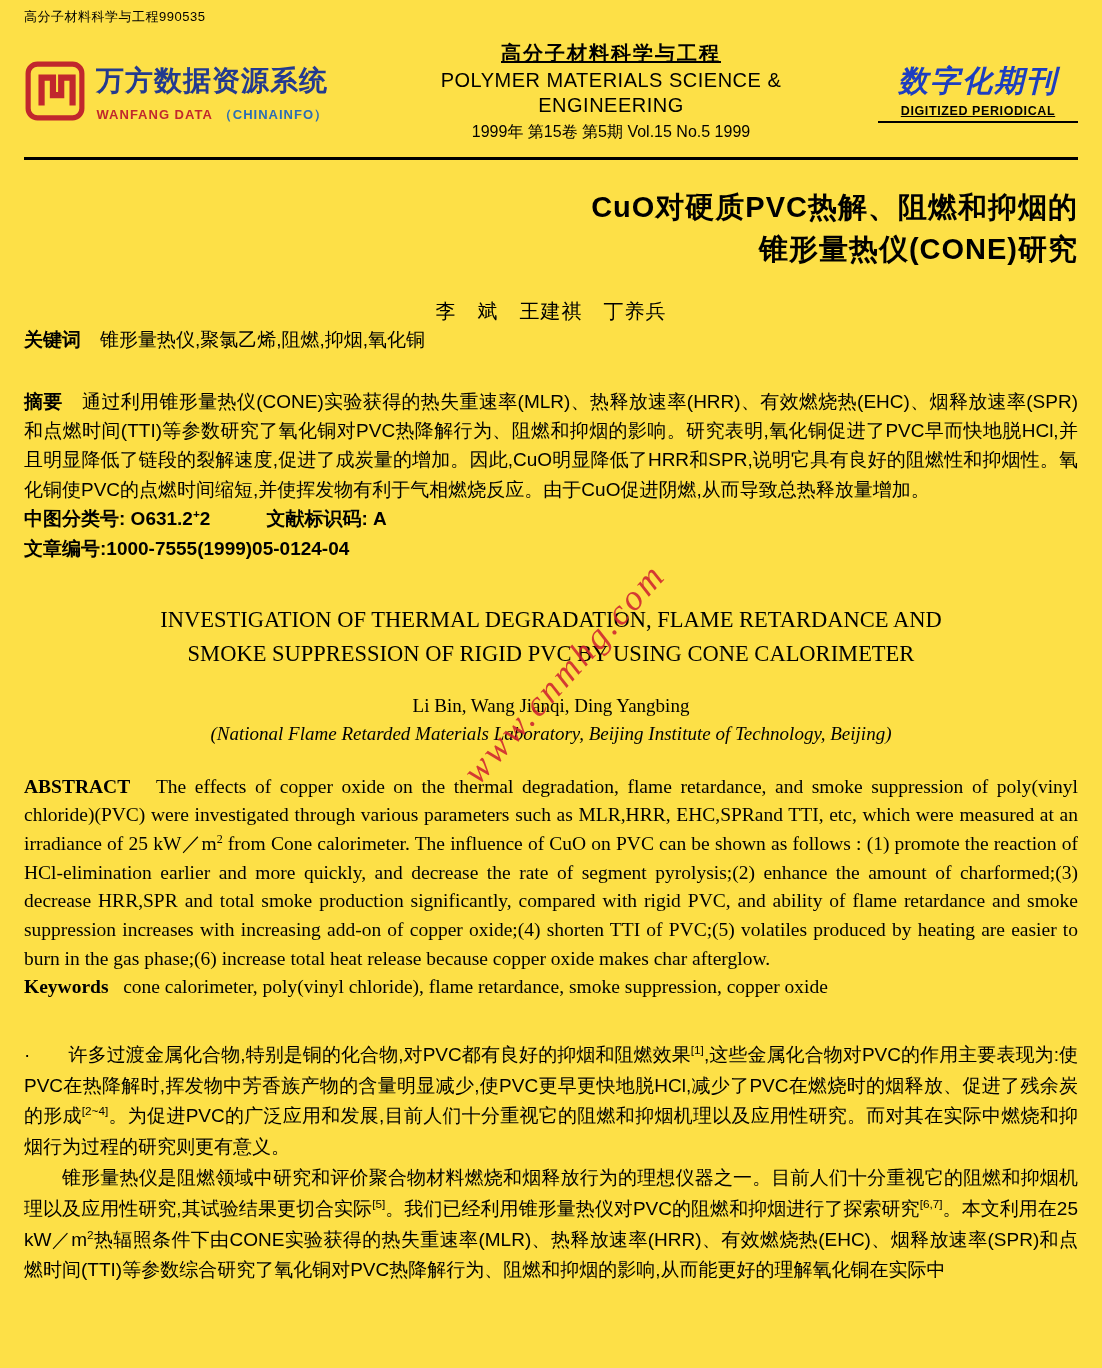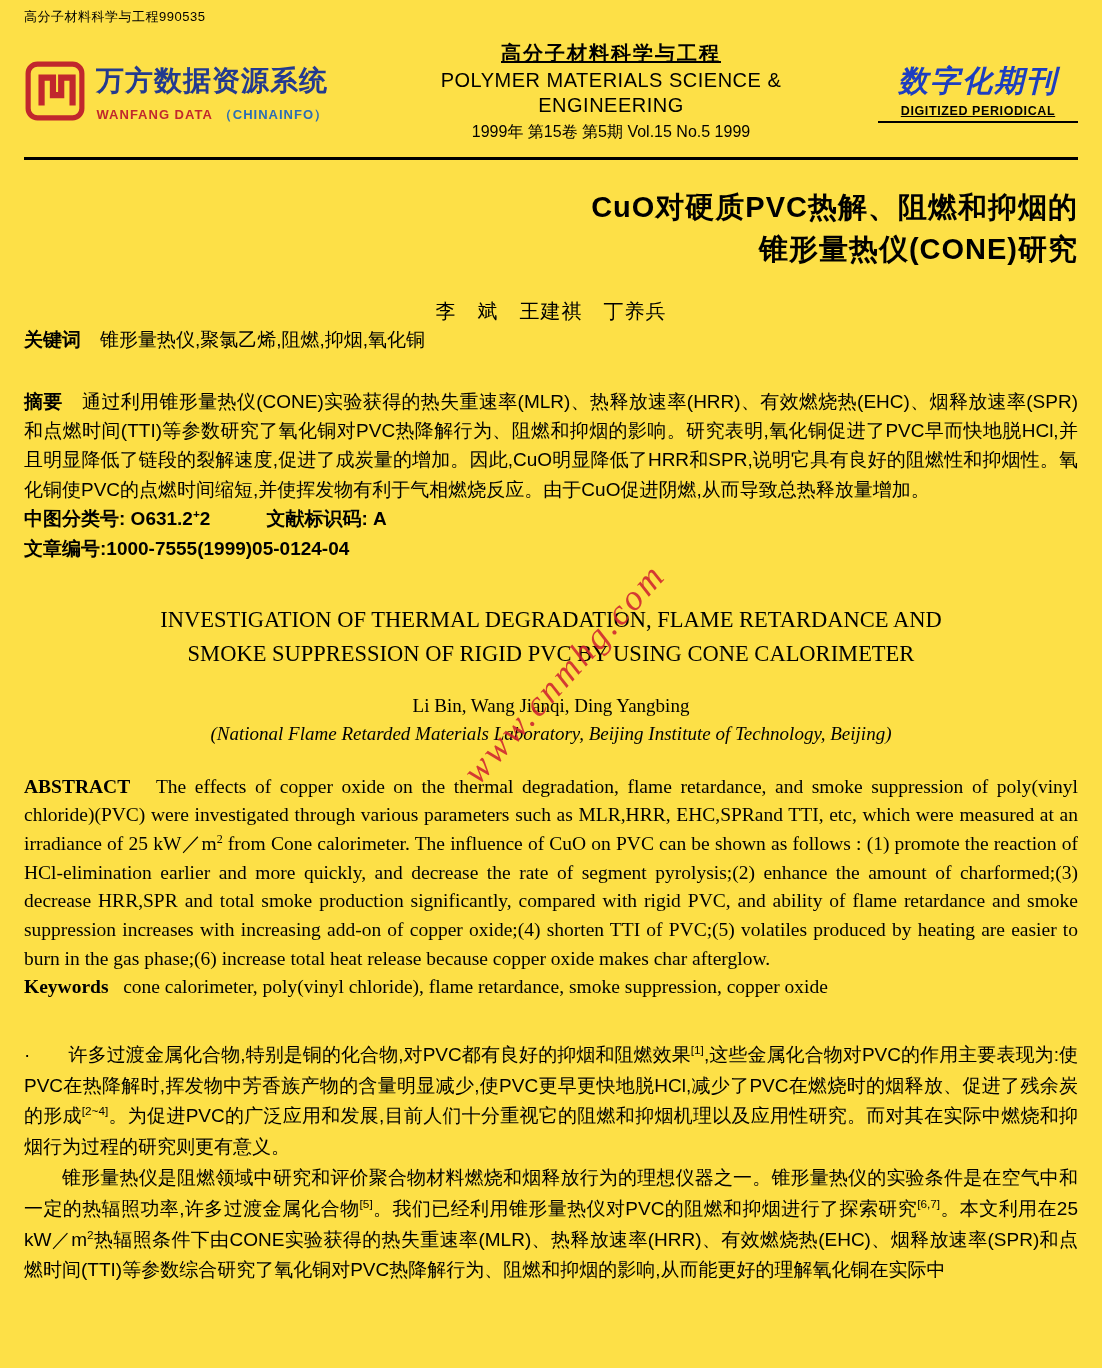--- a/index.html
+++ b/index.html
@@ -124,18 +124,18 @@
   <p class="abstract-en en" style="margin:28px 0 0 0;">
     <span class="lbl">ABSTRACT</span>&nbsp;&nbsp;&nbsp;<span><span>The effects of copper oxide on the thermal degradation, flame retardance, and smoke suppression of poly(vinyl chloride)(PVC) were investigated through various parameters such as MLR,HRR, EHC,SPRand TTI, etc, which were measured at an irradiance of 25 kW／m</span><sup>2</sup><span> from Cone calorimeter. The influence of CuO on PVC can be shown as follows : (1) promote the reaction of HCl-elimination earlier and more quickly, and decrease the rate of segment pyrolysis;(2) enhance the amount of charformed;(3) decrease HRR,SPR and total smoke production significantly, compared with rigid PVC, and ability of flame retardance and smoke suppression increases with increasing add-on of copper oxide;(4) shorten TTI of PVC;(5) volatiles produced by heating are easier to burn in the gas phase;(6) increase total heat release because copper oxide makes char afterglow.</span></span>
   </p>
 
   <p class="kw-en en" style="margin:0;">
     <span class="lbl">Keywords</span>&nbsp;&nbsp;&nbsp;<span>cone calorimeter, poly(vinyl chloride), flame retardance, smoke suppression, copper oxide</span>
   </p>
 
   <div class="body-cn">
     <p class="para-cn" style="margin:0;"><span>·　　许多过渡金属化合物,特别是铜的化合物,对PVC都有良好的抑烟和阻燃效果</span><sup>[1]</sup><span>,这些金属化合物对PVC的作用主要表现为:使PVC在热降解时,挥发物中芳香族产物的含量明显减少,使PVC更早更快地脱HCl,减少了PVC在燃烧时的烟释放、促进了残余炭的形成</span><sup>[2~4]</sup><span>。为促进PVC的广泛应用和发展,目前人们十分重视它的阻燃和抑烟机理以及应用性研究。而对其在实际中燃烧和抑烟行为过程的研究则更有意义。</span></p>
-    <p class="para-cn para-indent" style="margin:0;"><span>锥形量热仪是阻燃领域中研究和评价聚合物材料燃烧和烟释放行为的理想仪器之一。锥形量热仪的实验条件是在空气中和一定的热辐照功率,许多过渡金属化合物</span><sup>[5]</sup><span>。我们已经利用锥形量热仪对PVC的阻燃和抑烟进行了探索研究</span><sup>[6,7]</sup><span>。本文利用在25 kW／m</span><sup>2</sup><span>热辐照条件下由CONE实验获得的热失重速率(MLR)、热释放速率(HRR)、有效燃烧热(EHC)、烟释放速率(SPR)和点燃时间(TTI)等参数综合研究了氧化铜对PVC热降解行为、阻燃和抑烟的影响,从而能更好的理解氧化铜在实际中</span></p>
+    <p class="para-cn para-indent" style="margin:0;"><span>锥形量热仪是阻燃领域中研究和评价聚合物材料燃烧和烟释放行为的理想仪器之一。目前人们十分重视它的阻燃和抑烟机理以及应用性研究,其试验结果更切合实际</span><sup>[5]</sup><span>。我们已经利用锥形量热仪对PVC的阻燃和抑烟进行了探索研究</span><sup>[6,7]</sup><span>。本文利用在25 kW／m</span><sup>2</sup><span>热辐照条件下由CONE实验获得的热失重速率(MLR)、热释放速率(HRR)、有效燃烧热(EHC)、烟释放速率(SPR)和点燃时间(TTI)等参数综合研究了氧化铜对PVC热降解行为、阻燃和抑烟的影响,从而能更好的理解氧化铜在实际中</span></p>
   </div>
 
   <div class="watermark">www.cnmhg.com</div>
 
 </div>
 
 </body></html>

